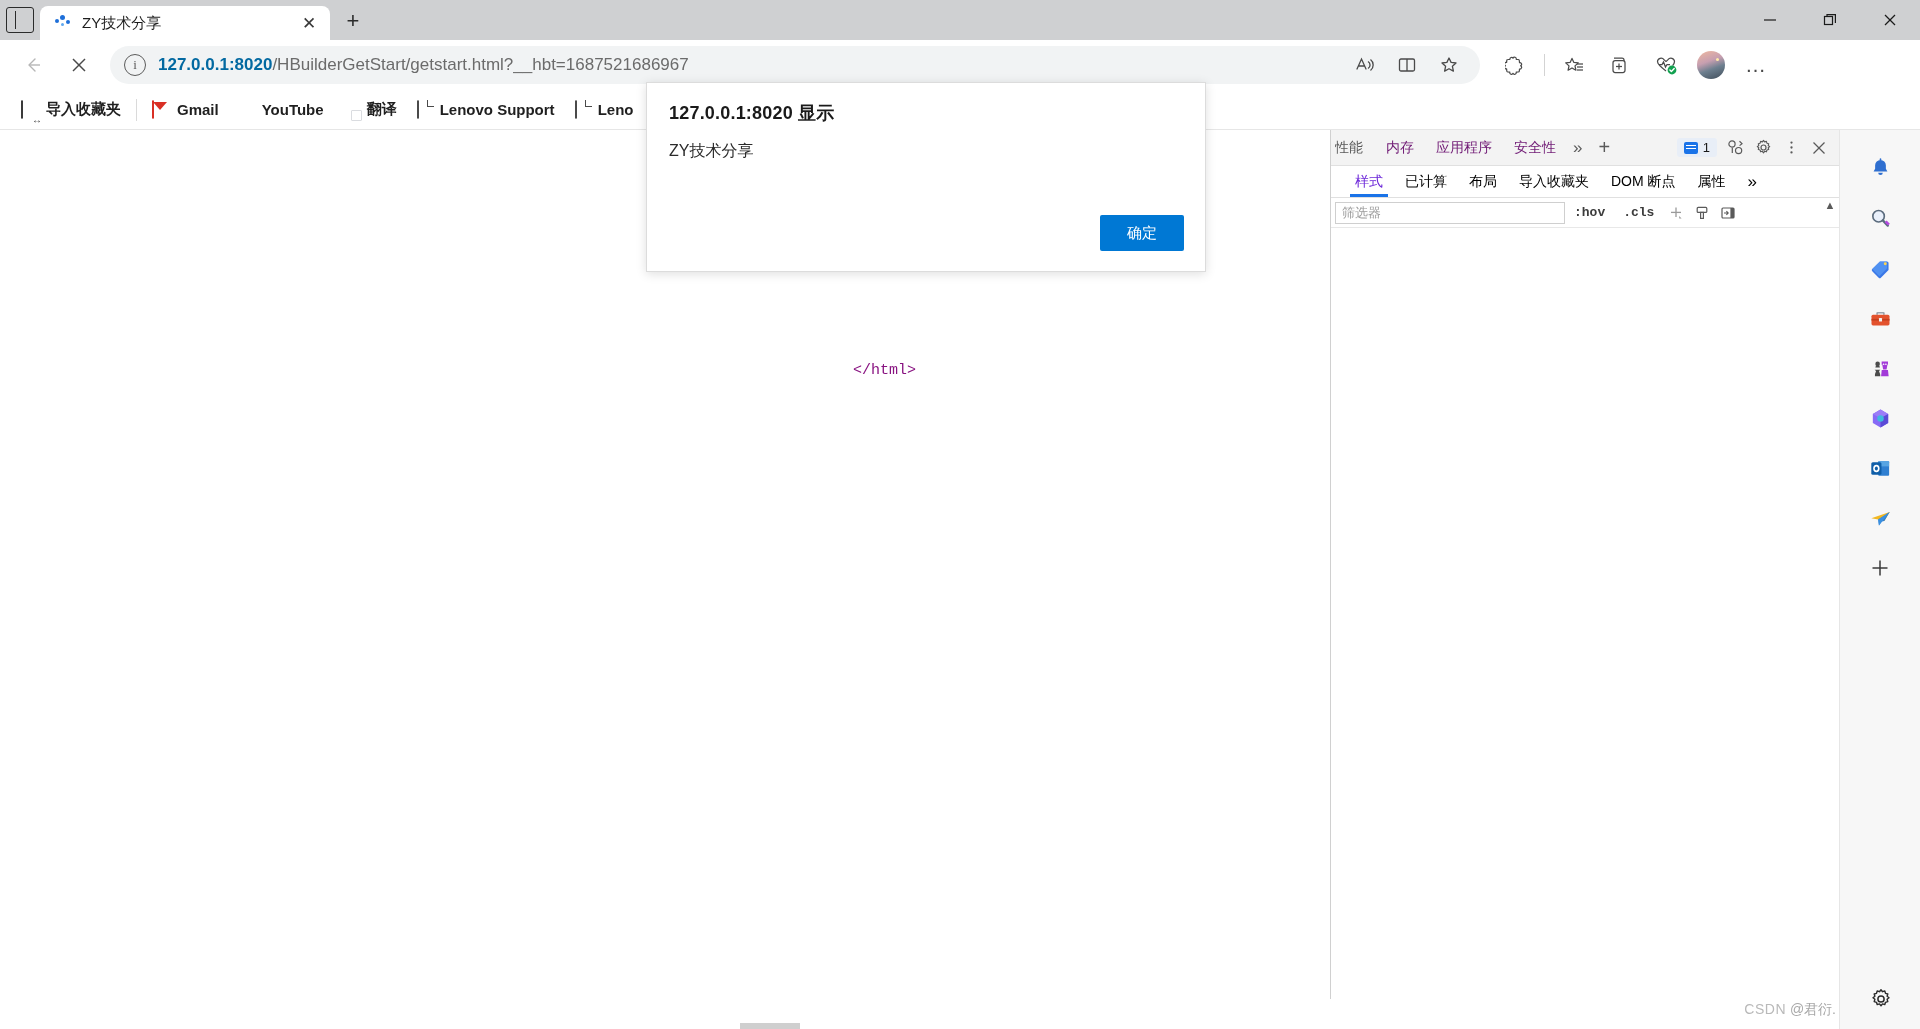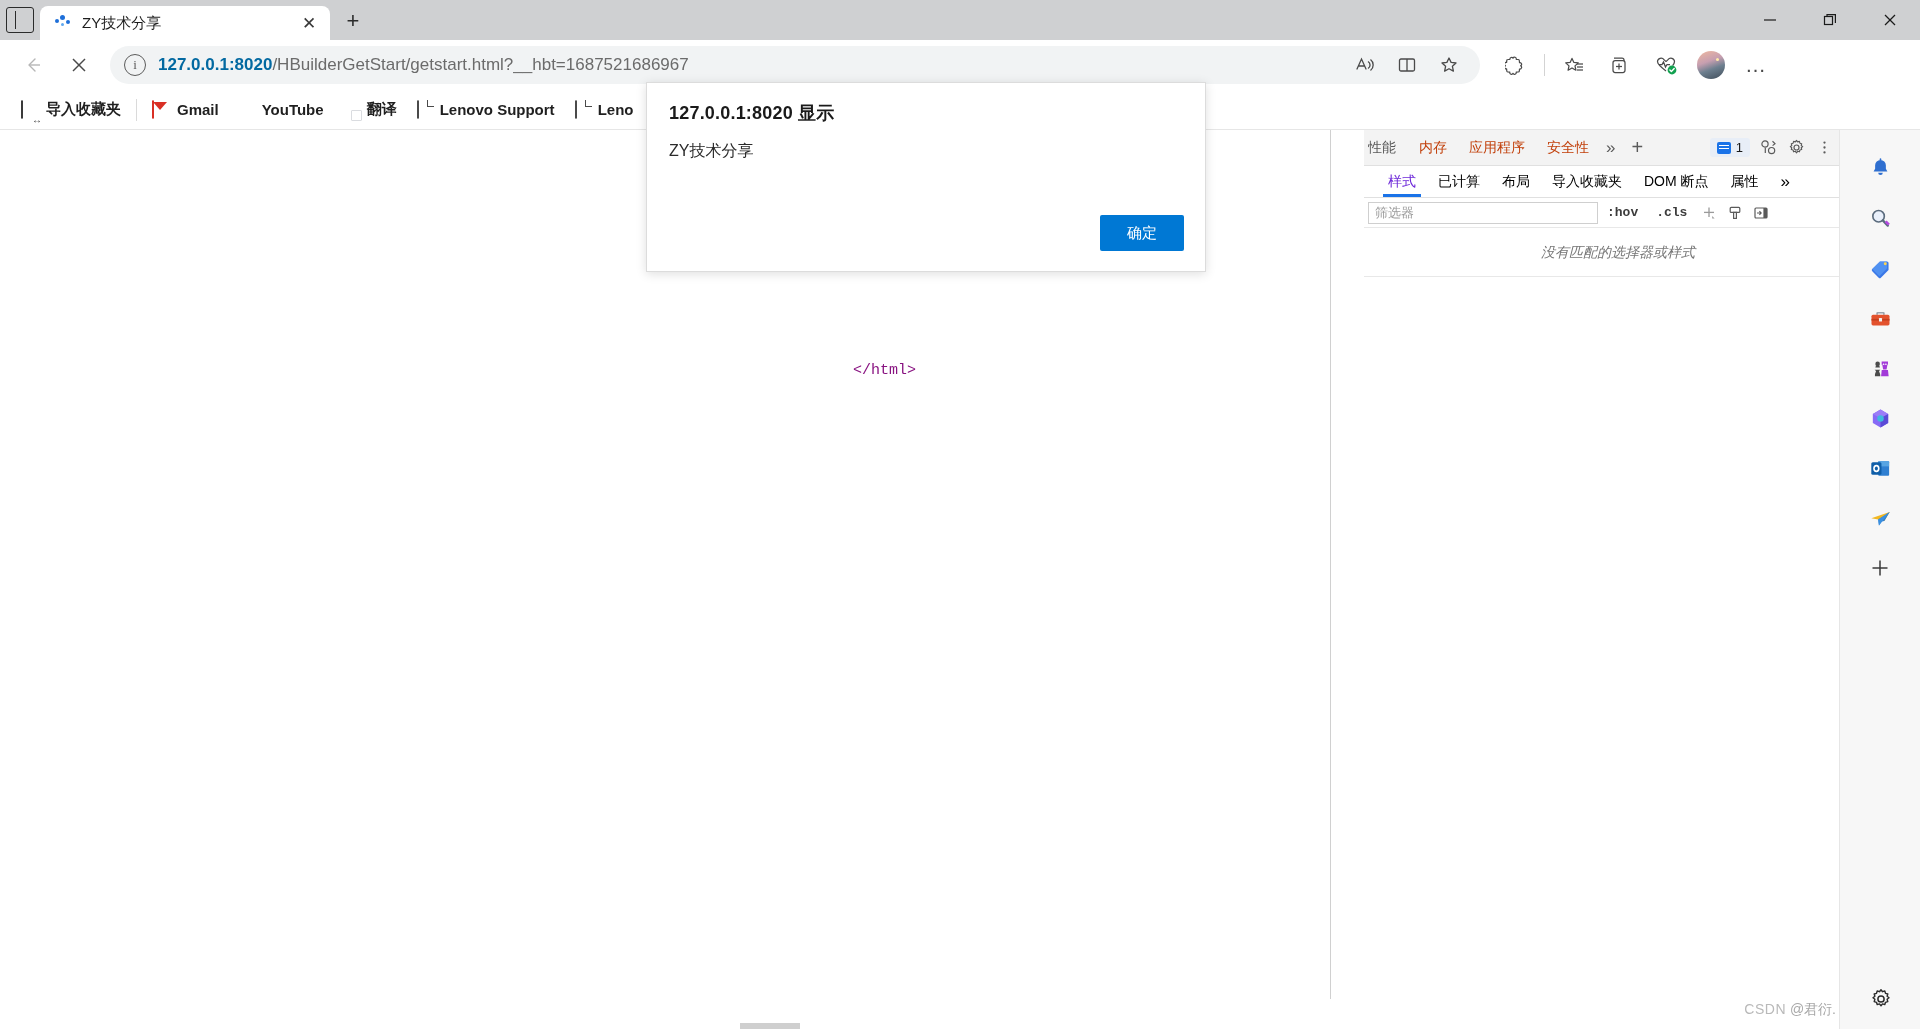--- a/index.html
+++ b/index.html
@@ -164,28 +164,27 @@
     position: absolute; right: 21px; bottom: 20px;
     width: 84px; height: 36px; background: #0078d4; color: #ffffff;
     border: none; border-radius: 2px; font-size: 15px;
     font-family: "Liberation Sans", sans-serif; cursor: pointer;
   }
 
   
   .devtools {
     position: absolute; left: 1331px; top: 130px; width: 508px; height: 899px;
     background: #ffffff;
-    margin-left: 33px;
   }
   .dt-toolbar {
     height: 36px; background: #f3f3f3; border-bottom: 1px solid #e0e0e0;
     display: flex; align-items: center; padding-left: 4px;
   }
   .dt-tab {
-    font-size: 14px; color: #c2410c; padding: 0 11px; height: 36px;
+    font-size: 14px; color: #701a75; padding: 0 11px; height: 36px;
     display: flex; align-items: center; white-space: nowrap;
   }
   .dt-tab.clip { overflow: hidden; width: 40px; padding-left: 0; color:#5a5a5a; }
   .dt-icon-btn {
     width: 28px; height: 28px; display: flex; align-items: center; justify-content: center;
     color: #5a5a5a; flex: 0 0 28px;
   }
   .dt-chev { font-size: 17px; color: #5a5a5a; padding: 0 6px; }
   .dt-plus { font-size: 20px; color: #5a5a5a; padding: 0 10px; font-weight: 300;}
   .dt-spacer { flex: 1 1 auto; }
@@ -494,21 +493,20 @@
     </div>
     <div class="dt-mini-btn" style="margin-right:14px;">
       <svg width="16" height="16" viewBox="0 0 16 16">
         <rect x="2" y="3" width="12" height="10" rx="1" fill="none" stroke="currentColor" stroke-width="1.2"></rect>
         <rect x="10.4" y="3" width="3.6" height="10" fill="currentColor"></rect>
         <path d="M4 8 h4 M6.4 6.2 L8.2 8 L6.4 9.8" fill="none" stroke="currentColor" stroke-width="1.1"></path>
       </svg>
     </div>
   </div>
 
-  <div class="dt-empty">没有匹配的选择器或样式</div>
 
   <div class="dt-scroll-up">▲</div>
 </div>
 
 <div class="edgebar">
 
   <div class="eb-item">
     <svg width="23" height="23" viewBox="0 0 24 24">
       <path d="M12 3 a5.6 5.6 0 0 1 5.6 5.6 v3.6 l1.6 2.8 H4.8 l1.6-2.8 V8.6 A5.6 5.6 0 0 1 12 3 z" fill="#2f6fd0"></path>
       <path d="M9.6 16.5 a2.4 2.4 0 0 0 4.8 0 z" fill="#2f6fd0"></path>

